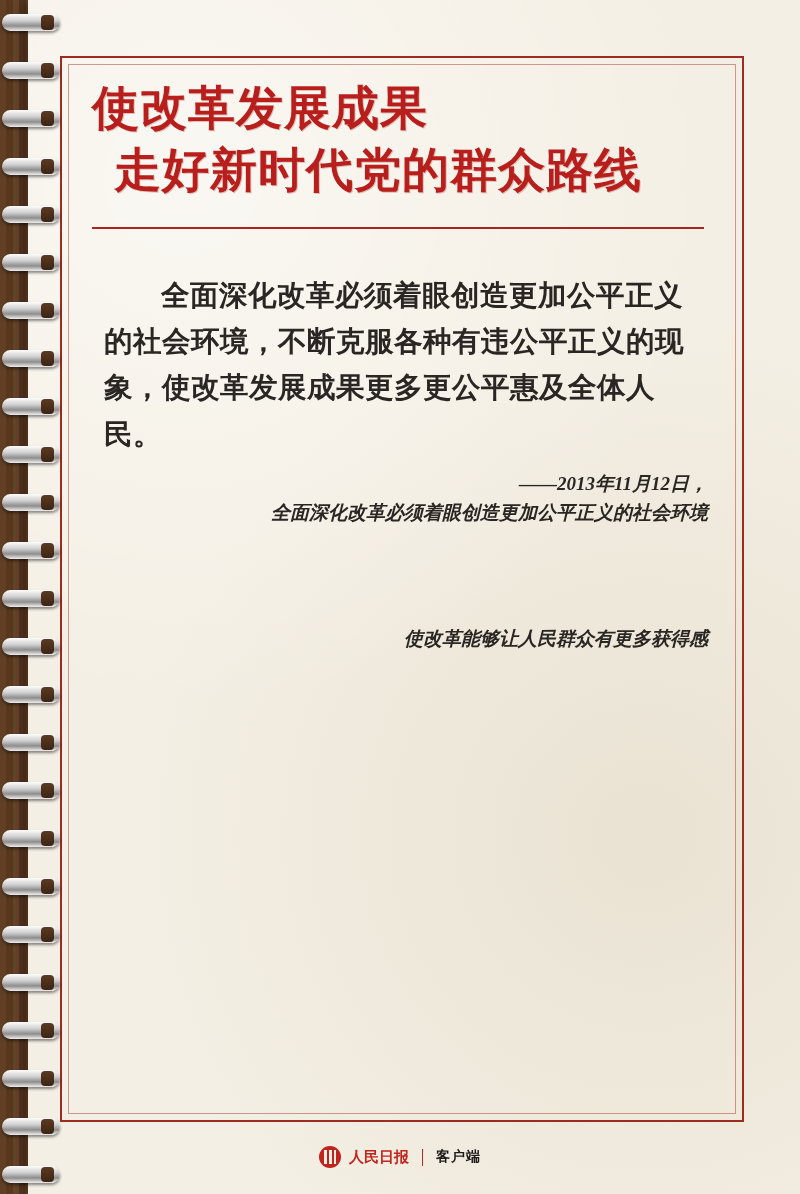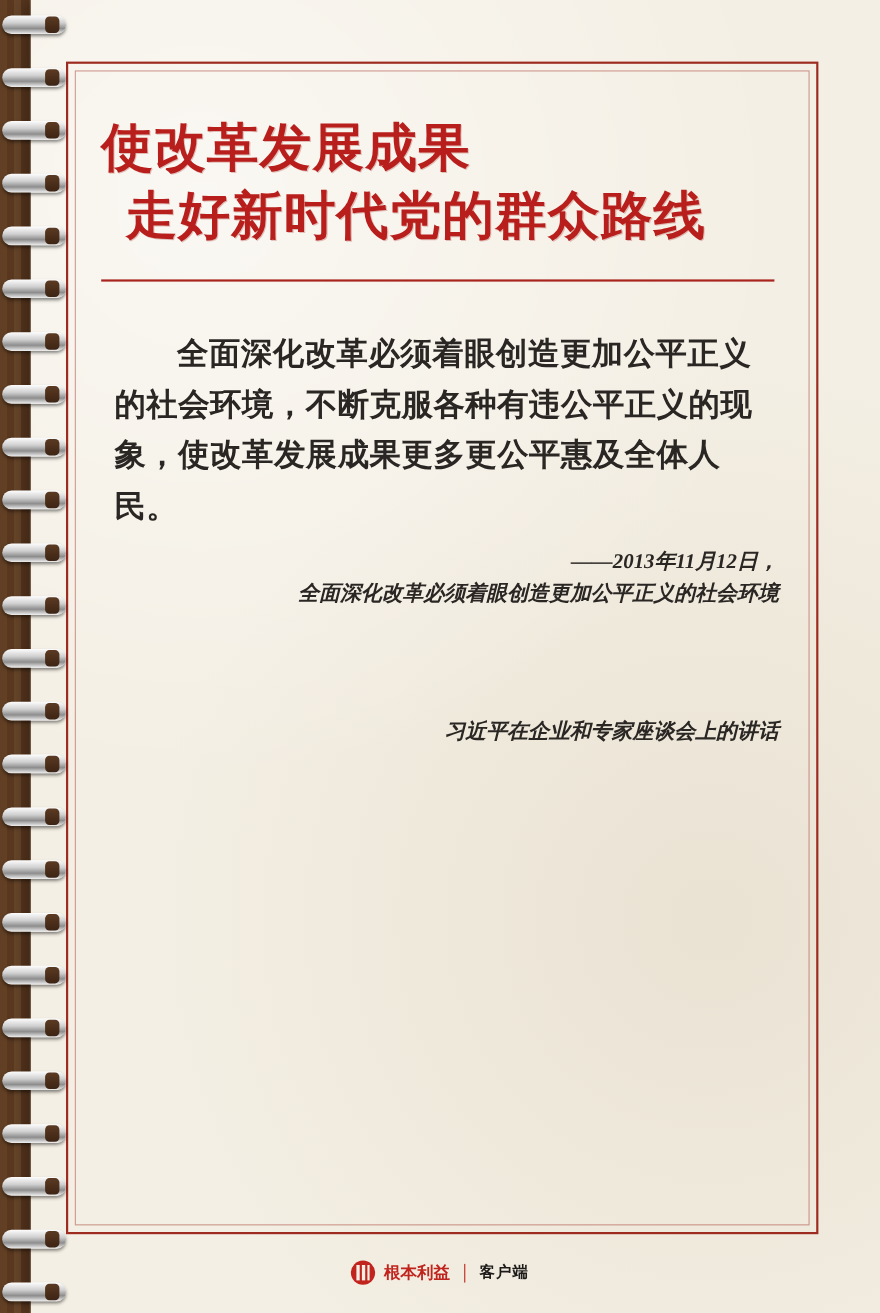--- a/index.html
+++ b/index.html
@@ -108,21 +108,21 @@
     content: "";
     position: absolute;
     left: 6px; top: 6px; right: 6px; bottom: 6px;
     border: 1px solid rgba(158,43,32,0.45);
   }
 
   
   .content {
     position: absolute;
     left: 92px;
-    top: 104px;
+    top: 77px;
     width: 616px;
     z-index: 4;
   }
 
   .title {
     color: #b81e1b;
     font-family: "DejaVu Sans", "Liberation Sans", sans-serif;
     font-weight: bold;
     font-size: 47px;
     line-height: 1.32;
@@ -322,26 +322,26 @@
       <div class="attribution">
         <span class="line1">——2013年11月12日，</span>
         <span class="line2">全面深化改革必须着眼创造更加公平正义的社会环境</span>
       </div>
     </div>
 
     <div class="gap"></div>
 
     <div class="quote-block">
       <div class="attribution">
-        <span class="line2">习近平在企业和专家座谈会上的讲话</span>
+        <span class="line2">使改革能够让人民群众有更多获得感</span>
       </div>
     </div>
 
   </div>
 
   <div class="footer">
     <span class="rm-mark"></span>
-    <span class="rm-logo">根本利益</span>
+    <span class="rm-logo">人民日报</span>
     <span class="divider-v"></span>
     <span class="app-name">客户端</span>
   </div>
 
 </div>
 
 </body></html>

